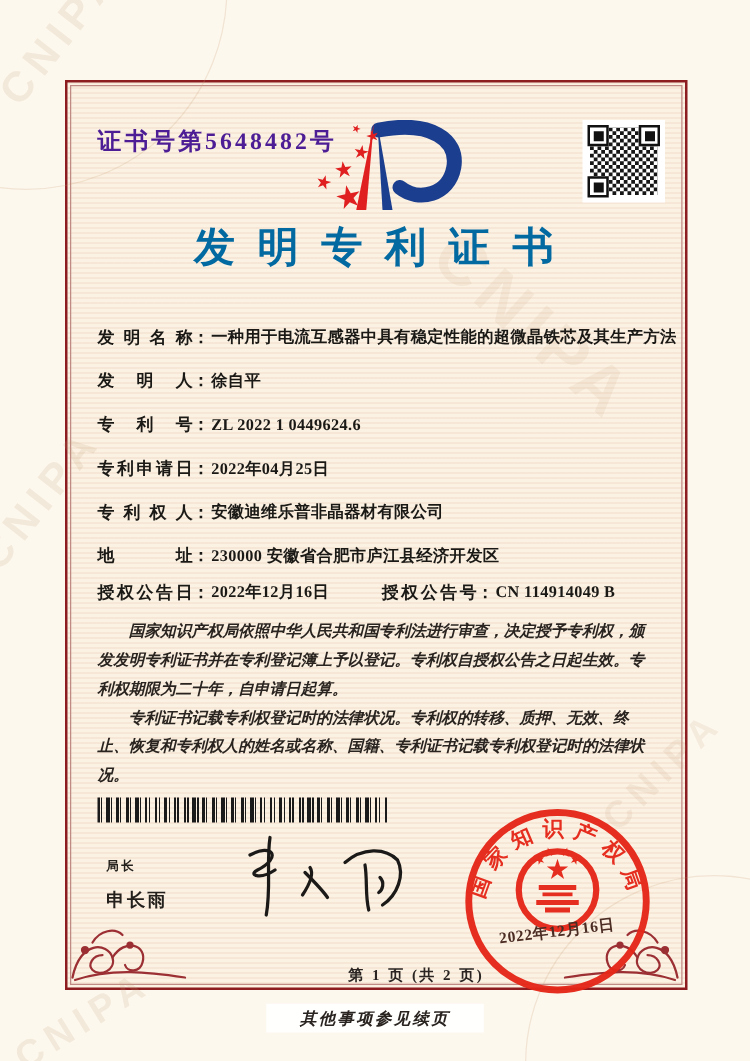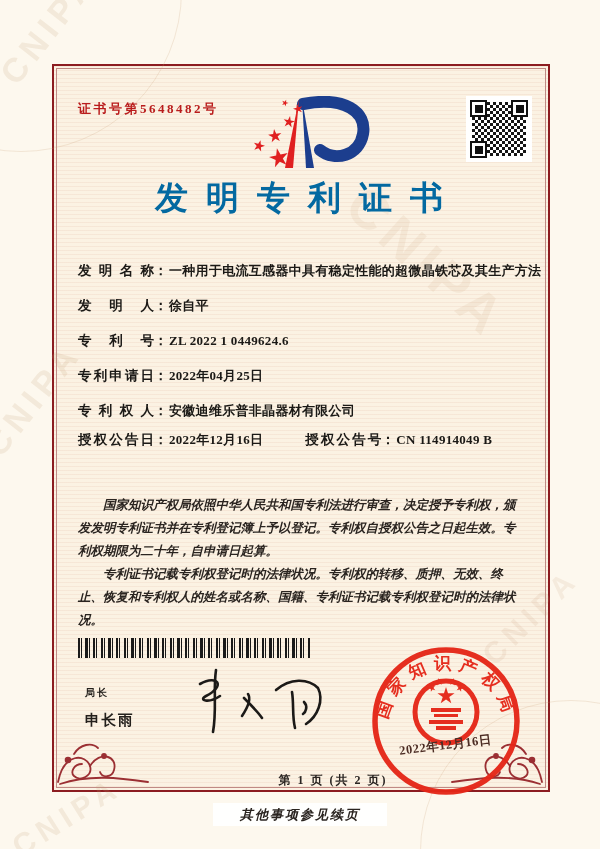--- a/index.html
+++ b/index.html
@@ -14,21 +14,21 @@
   
   .frame{position:absolute;left:52px;top:64px;width:494px;height:724px;
          border:2px solid #8c1c20;z-index:0;
          background:
            repeating-linear-gradient(180deg, rgba(216,160,138,0.14) 0 1px, rgba(0,0,0,0) 1px 4px),
            #fbf2e3;}
   .frame-inner{position:absolute;inset:2px;border:1px solid #c08a84;}
 
   .abs{position:absolute;z-index:3;}
 
-  .cert-no{left:78px;top:100px;font-size:13px;letter-spacing:2.5px;color:#b91c1c;font-weight:bold;}
+  .cert-no{left:78px;top:100px;font-size:19px;letter-spacing:2.5px;color:#4c1d95;font-weight:bold;}
 
   .qr{left:466px;top:96px;width:66px;height:66px;background:#fff;padding:0;}
   .qr-pat{position:absolute;inset:6px;
       background:conic-gradient(#161616 25%,rgba(0,0,0,0) 0 50%,#161616 0 75%,rgba(0,0,0,0) 0);
       background-size:6px 6px;}
   .qr-eye{position:absolute;width:13px;height:13px;border:2.5px solid #111;background:#fff;}
   .qr-eye::after{content:"";position:absolute;inset:2.5px;background:#111;}
   .qr-eye.tl{left:4px;top:4px;} .qr-eye.tr{right:4px;top:4px;} .qr-eye.bl{left:4px;bottom:4px;}
 
   .title{left:52px;top:176px;width:494px;text-align:center;font-size:33px;font-weight:bold;
@@ -129,20 +129,23 @@
       <span class="flabel">发明人</span><span class="fcolon">：</span><span class="fvalue">徐自平</span>
     </div>
     <div class="frow">
       <span class="flabel">专利号</span><span class="fcolon">：</span><span class="fvalue">ZL 2022 1 0449624.6</span>
     </div>
     <div class="frow">
       <span class="flabel">专利申请日</span><span class="fcolon">：</span><span class="fvalue">2022年04月25日</span>
     </div>
     <div class="frow">
       <span class="flabel">专利权人</span><span class="fcolon">：</span><span class="fvalue">安徽迪维乐普非晶器材有限公司</span>
+    </div>
+    <div class="frow">
+      <span class="flabel">地址</span><span class="fcolon">：</span><span class="fvalue">230000 安徽省合肥市庐江县经济开发区</span>
     </div>
     <div class="frow grant">
       <span class="flabel">授权公告日</span><span class="fcolon">：</span><span class="fvalue">2022年12月16日</span><span class="gsep"></span><span class="flabel">授权公告号</span><span class="fcolon">：</span><span class="fvalue">CN 114914049 B</span>
     </div>
   </div>
 
   <div class="abs paras">
     <p>国家知识产权局依照中华人民共和国专利法进行审查，决定授予专利权，颁发发明专利证书并在专利登记簿上予以登记。专利权自授权公告之日起生效。专利权期限为二十年，自申请日起算。</p>
     <p>专利证书记载专利权登记时的法律状况。专利权的转移、质押、无效、终止、恢复和专利权人的姓名或名称、国籍、专利证书记载专利权登记时的法律状况。</p>
   </div>

